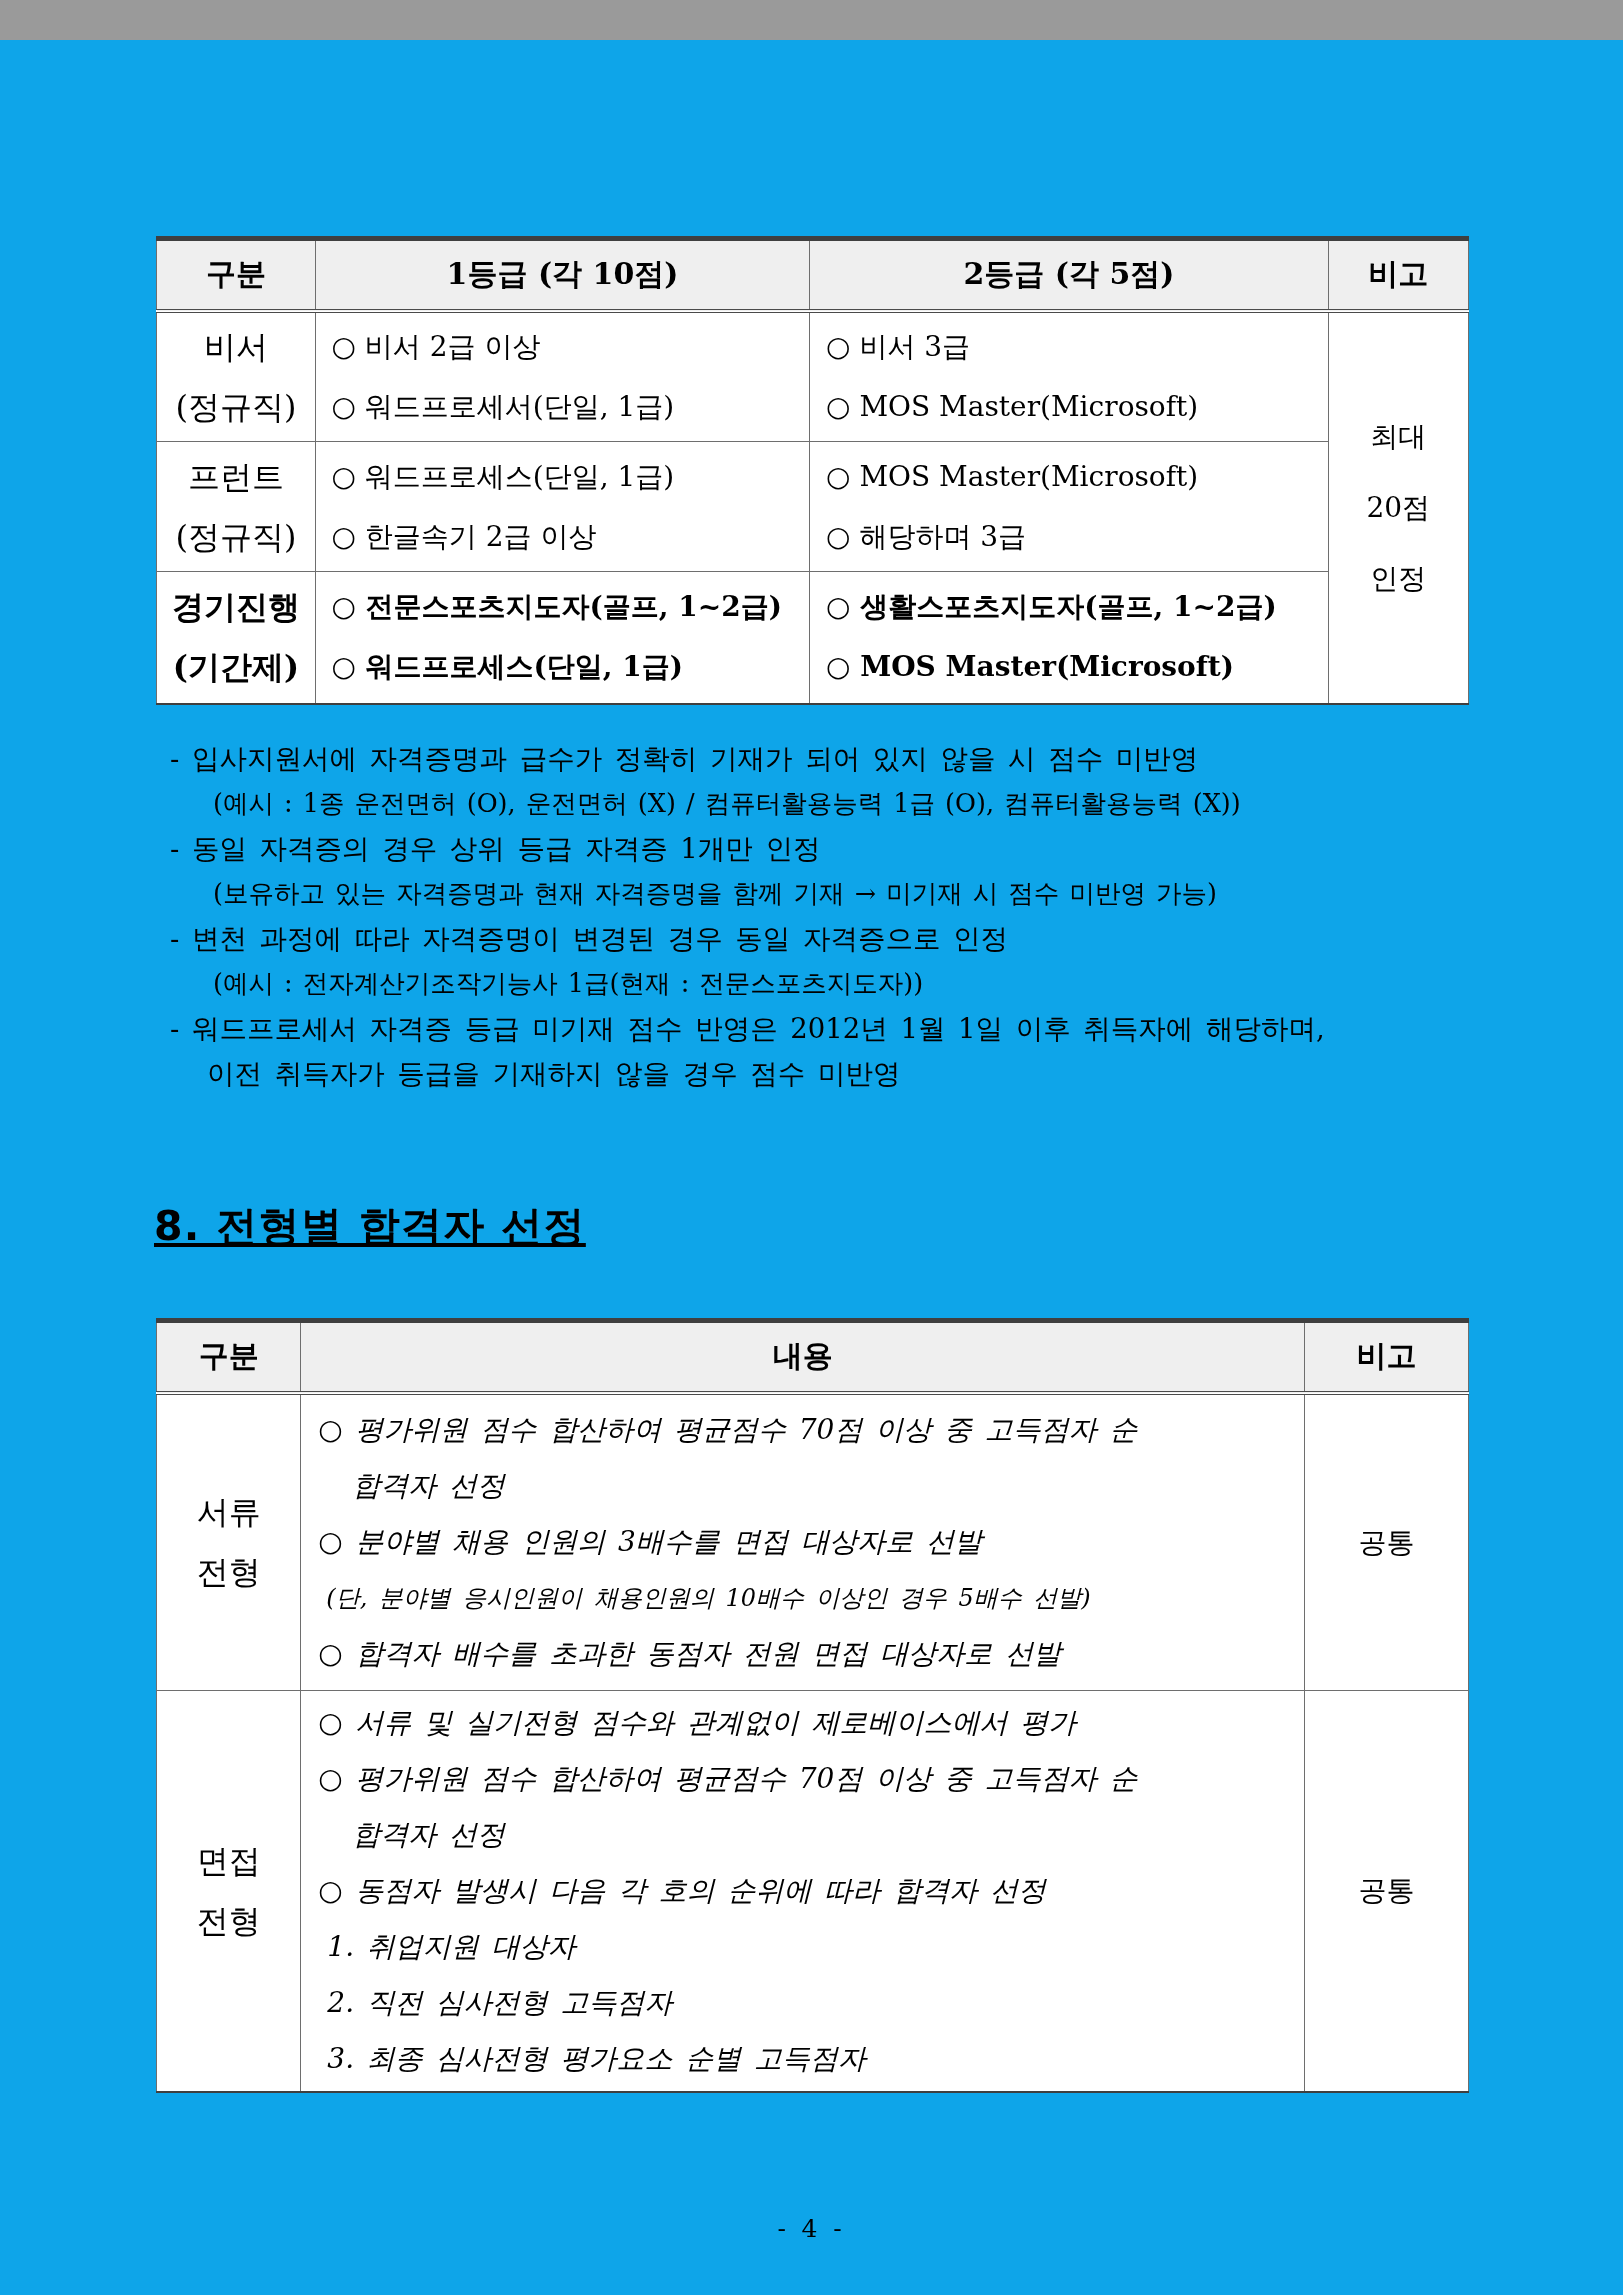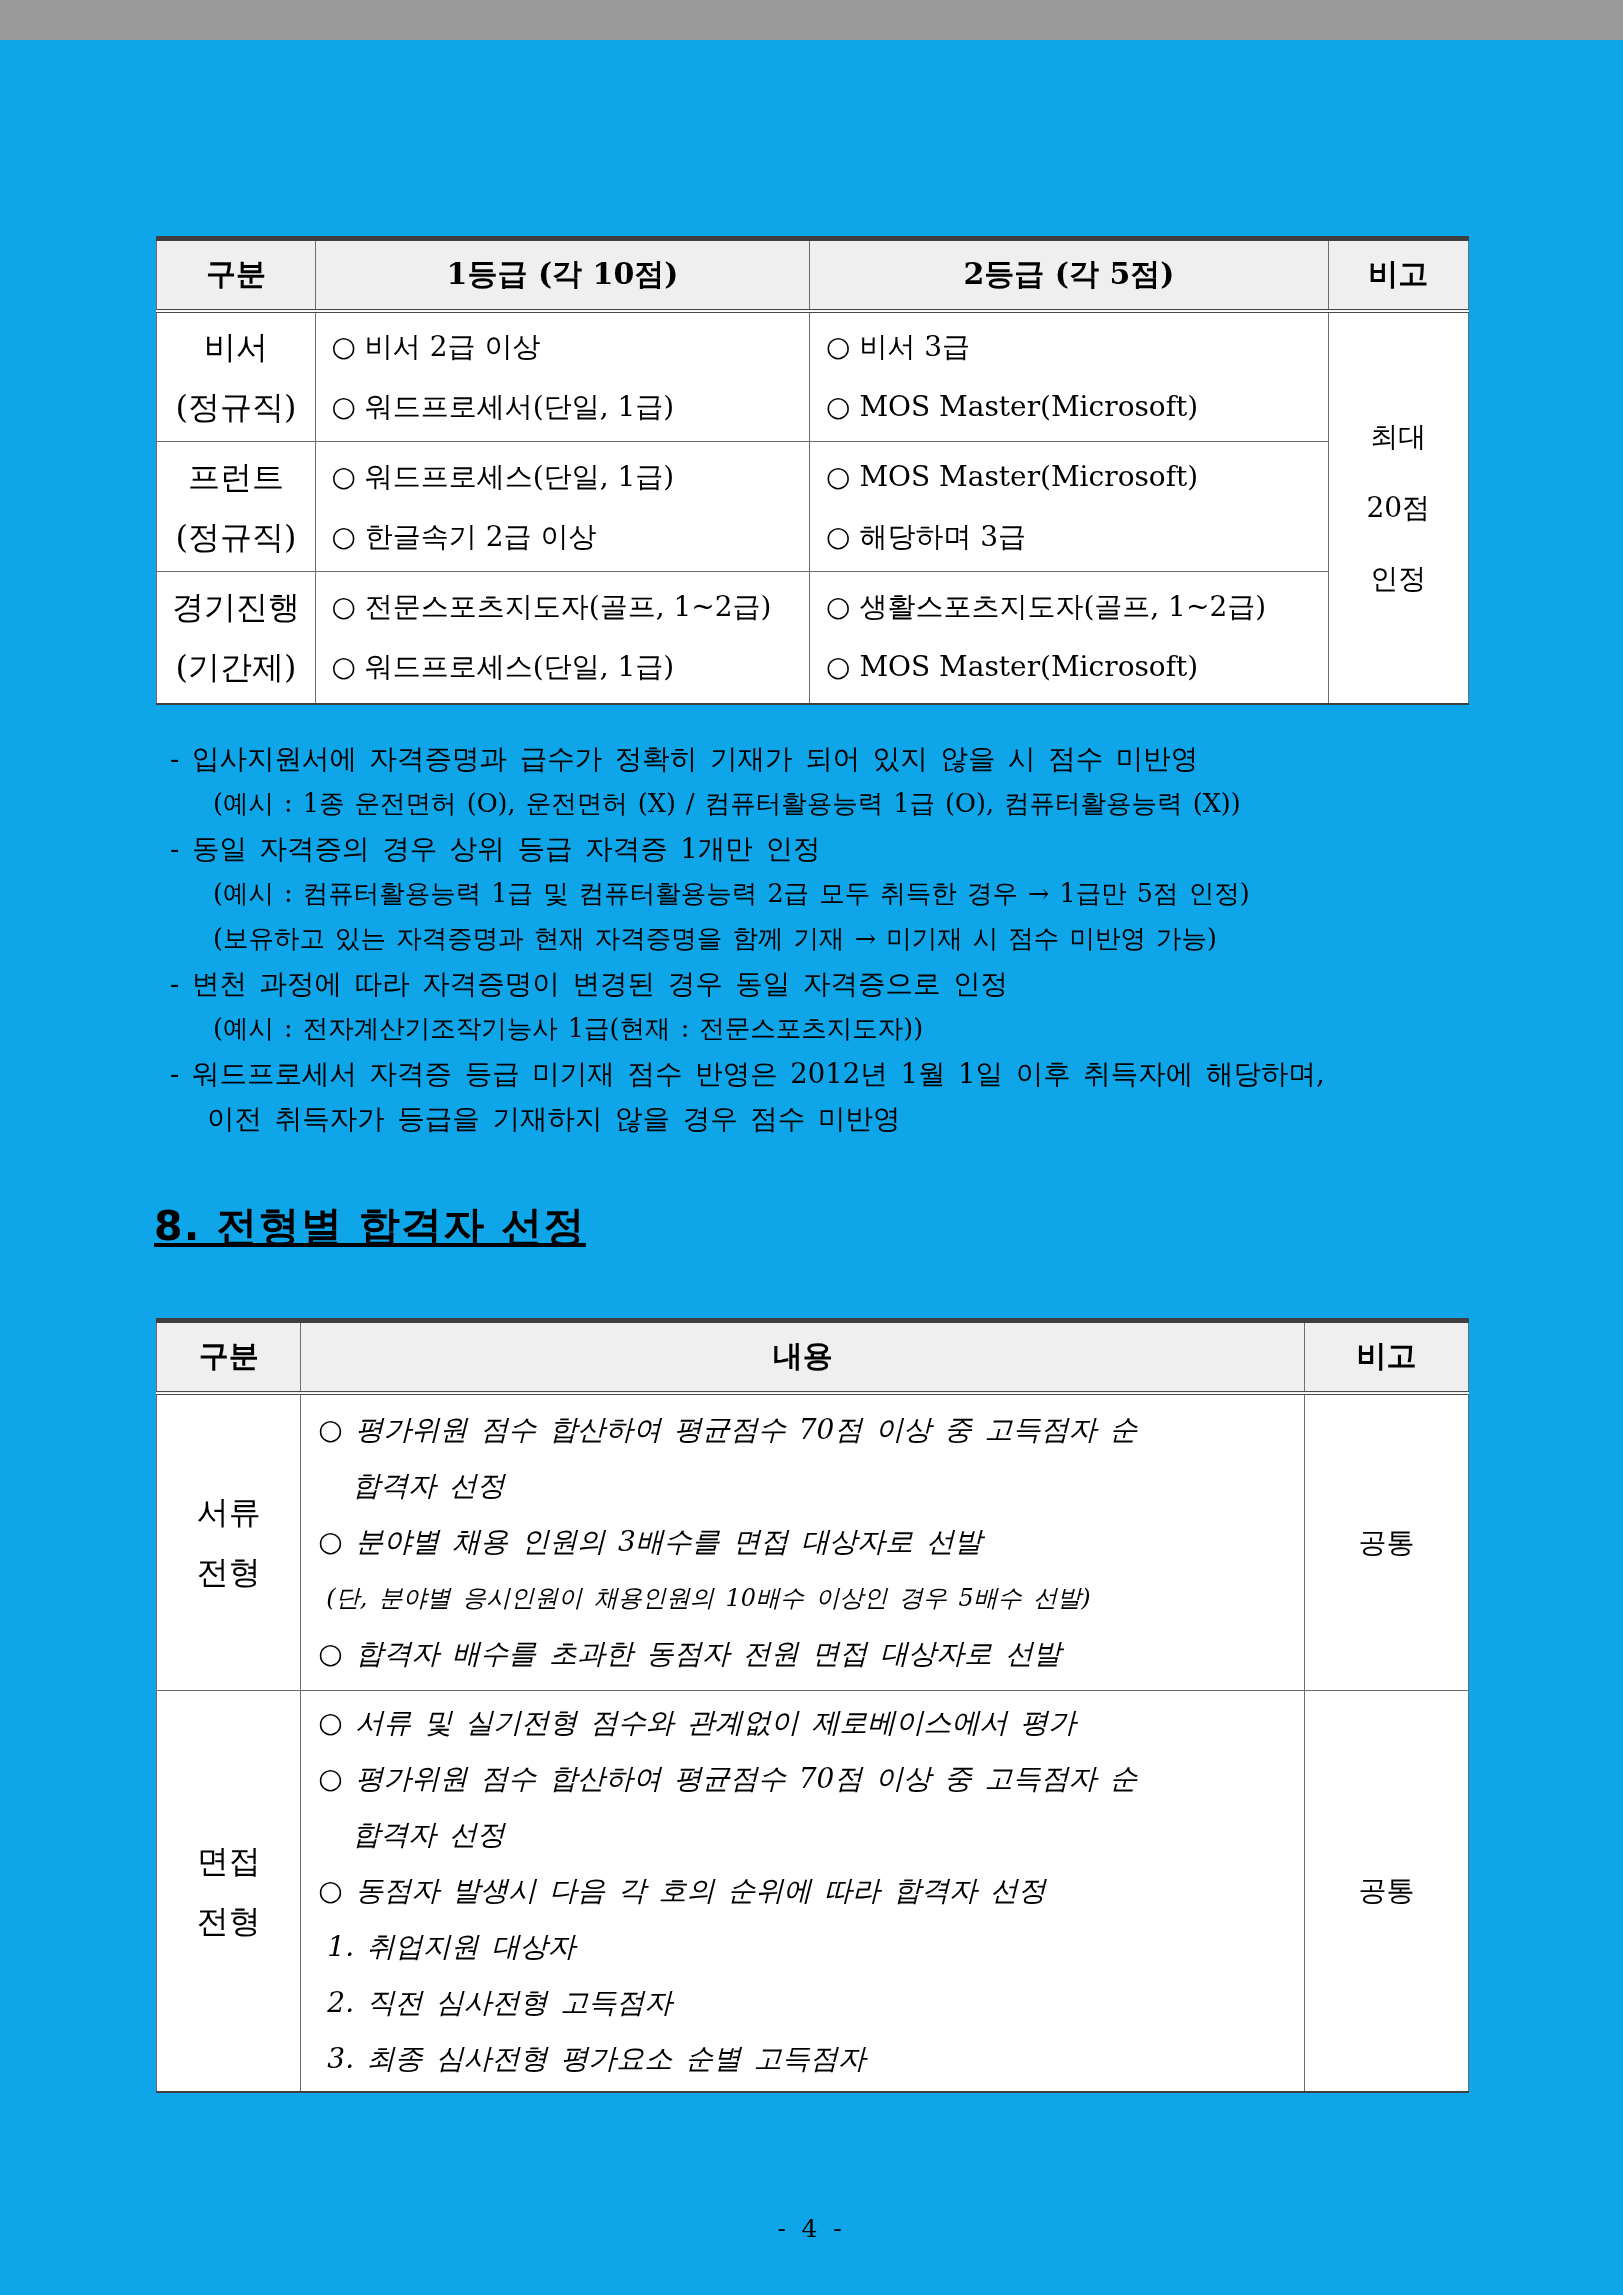--- a/index.html
+++ b/index.html
@@ -143,21 +143,21 @@
         </td>
         <td class="list-cell">
           <div class="line">○ 워드프로세스(단일, 1급)</div>
           <div class="line">○ 한글속기 2급 이상</div>
         </td>
         <td class="list-cell">
           <div class="line">○ MOS Master(Microsoft)</div>
           <div class="line">○ 해당하며 3급</div>
         </td>
       </tr>
-      <tr style="height:132px;">
+      <tr style="height:132px;font-weight:bold;">
         <td class="cat-cell">
           <div>경기진행</div>
           <div>(기간제)</div>
         </td>
         <td class="list-cell">
           <div class="line">○ 전문스포츠지도자(골프, 1~2급)</div>
           <div class="line">○ 워드프로세스(단일, 1급)</div>
         </td>
         <td class="list-cell">
           <div class="line">○ 생활스포츠지도자(골프, 1~2급)</div>
@@ -165,21 +165,20 @@
         </td>
       </tr>
     </tbody>
   </table>
 
   <div class="notice">
     <div class="notice-lines">
       <div class="nline main">- 입사지원서에 자격증명과 급수가 정확히 기재가 되어 있지 않을 시 점수 미반영</div>
       <div class="nline sub">(예시 : 1종 운전면허 (O), 운전면허 (X) / 컴퓨터활용능력 1급 (O), 컴퓨터활용능력 (X))</div>
       <div class="nline main">- 동일 자격증의 경우 상위 등급 자격증 1개만 인정</div>
-      <div class="nline sub">(예시 : 컴퓨터활용능력 1급 및 컴퓨터활용능력 2급 모두 취득한 경우 → 1급만 5점 인정)</div>
       <div class="nline sub">(보유하고 있는 자격증명과 현재 자격증명을 함께 기재 → 미기재 시 점수 미반영 가능)</div>
       <div class="nline main">- 변천 과정에 따라 자격증명이 변경된 경우 동일 자격증으로 인정</div>
       <div class="nline sub">(예시 : 전자계산기조작기능사 1급(현재 : 전문스포츠지도자))</div>
       <div class="nline main">- 워드프로세서 자격증 등급 미기재 점수 반영은 2012년 1월 1일 이후 취득자에 해당하며,</div>
       <div class="nline cont">이전 취득자가 등급을 기재하지 않을 경우 점수 미반영</div>
     </div>
   </div>
 
   <div class="section-heading">8. 전형별 합격자 선정</div>
 

